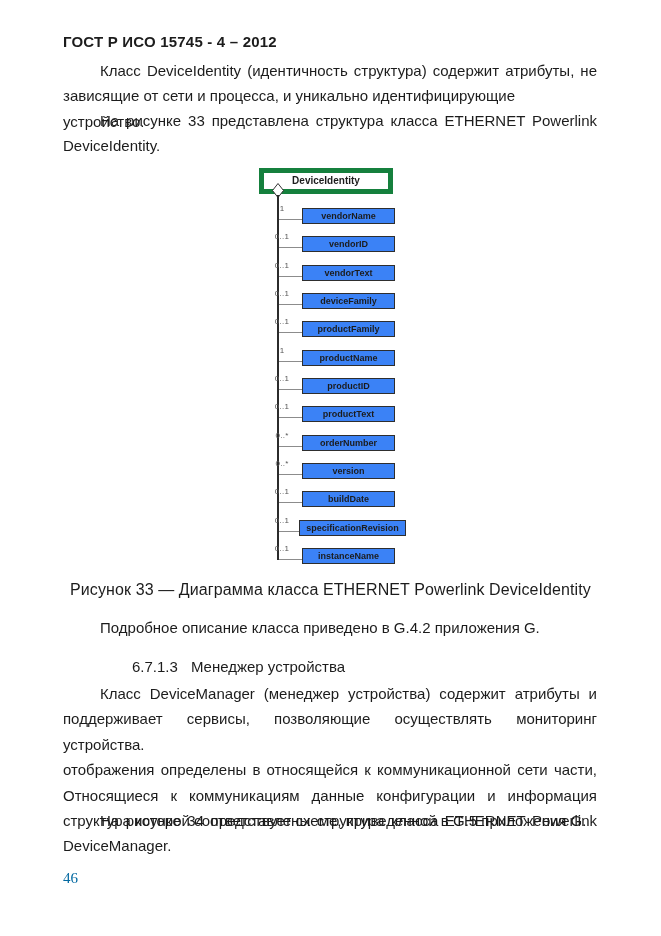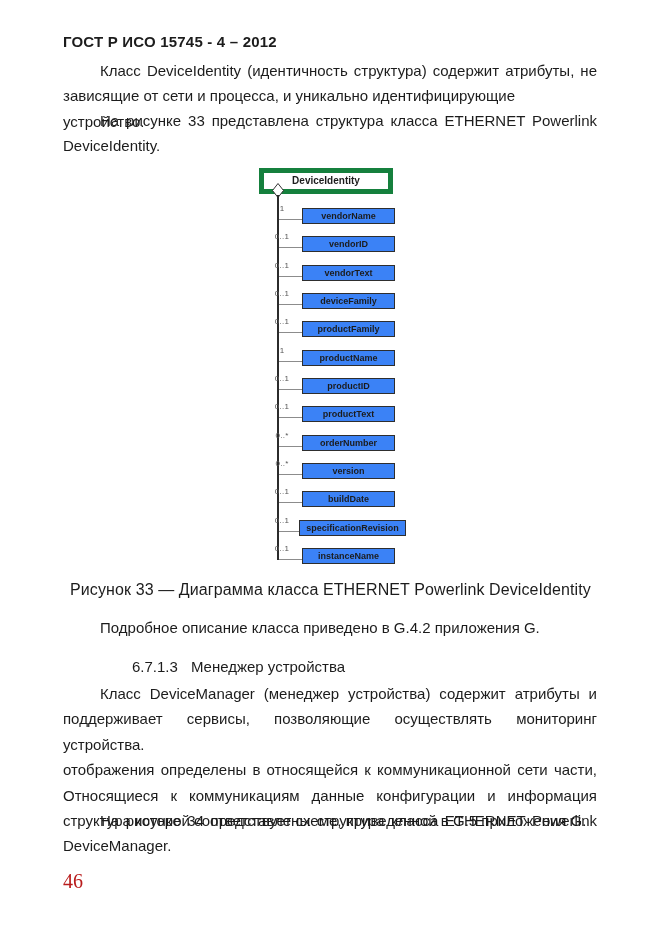--- a/index.html
+++ b/index.html
@@ -23,21 +23,21 @@
   .caption{
     position:absolute;left:0;top:581px;width:661px;
     font-size:16px;text-align:center;letter-spacing:.1px;
   }
   .subheading{
     position:absolute;left:100px;top:658px;font-size:15px;margin-left:32px;
   }
   .subheading .h-num{margin-right:13px;}
   .page-number{
     position:absolute;left:63px;top:870px;
-    font-family:"Liberation Serif", serif;font-size:20px;color:#b91c1c;
+    font-family:"Liberation Serif", serif;font-size:15px;color:#0369a1;
   }
   
   .diagram{position:absolute;left:0;top:0;width:661px;height:0;}
   .class-box{
     position:absolute;left:259px;top:168px;width:124px;height:16px;
     border:5px solid #15803d;background:#fff;
     font-size:10px;font-weight:bold;text-align:center;line-height:16px;
   }
   .diamond-wrap{position:absolute;left:271px;top:183px;width:14px;height:15px;}
   .trunk{

